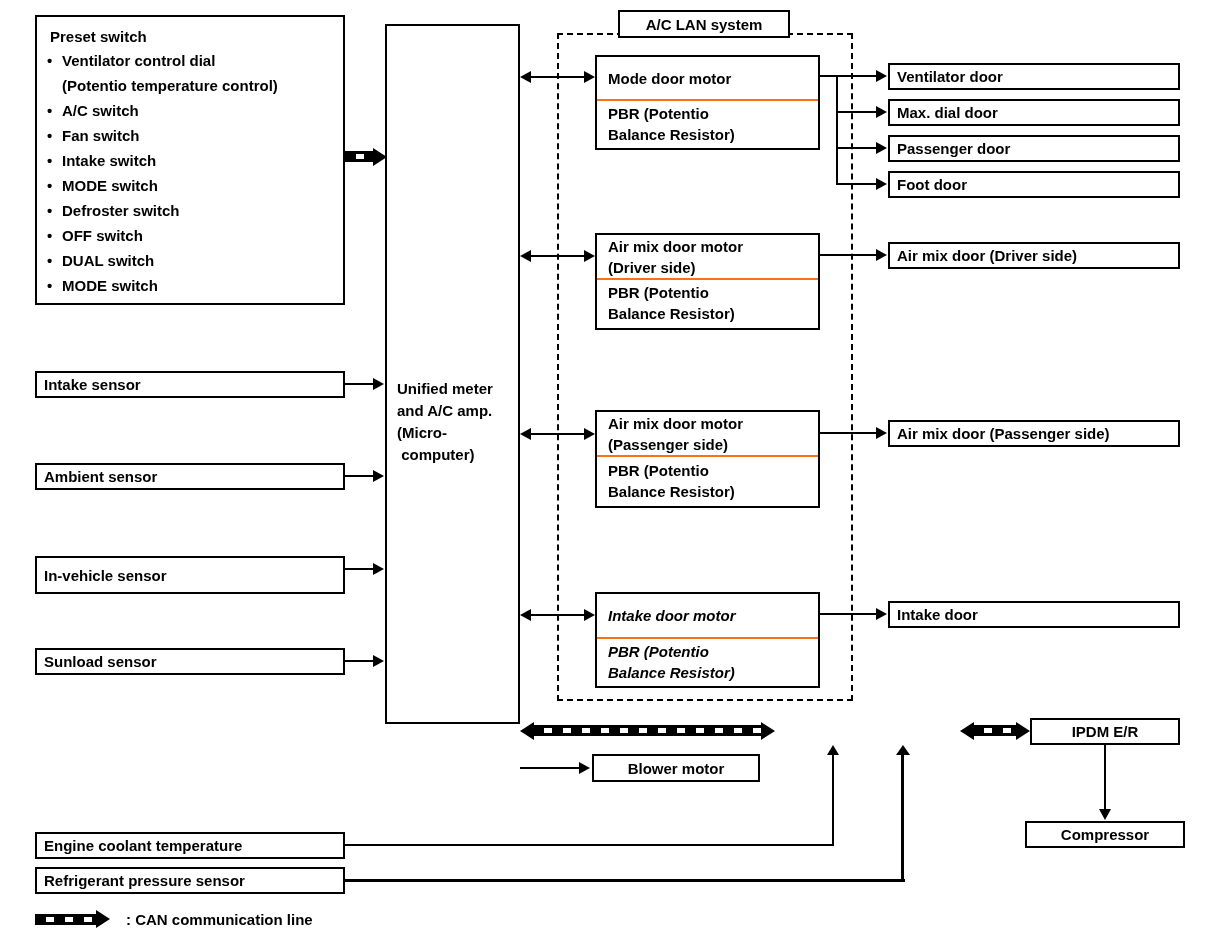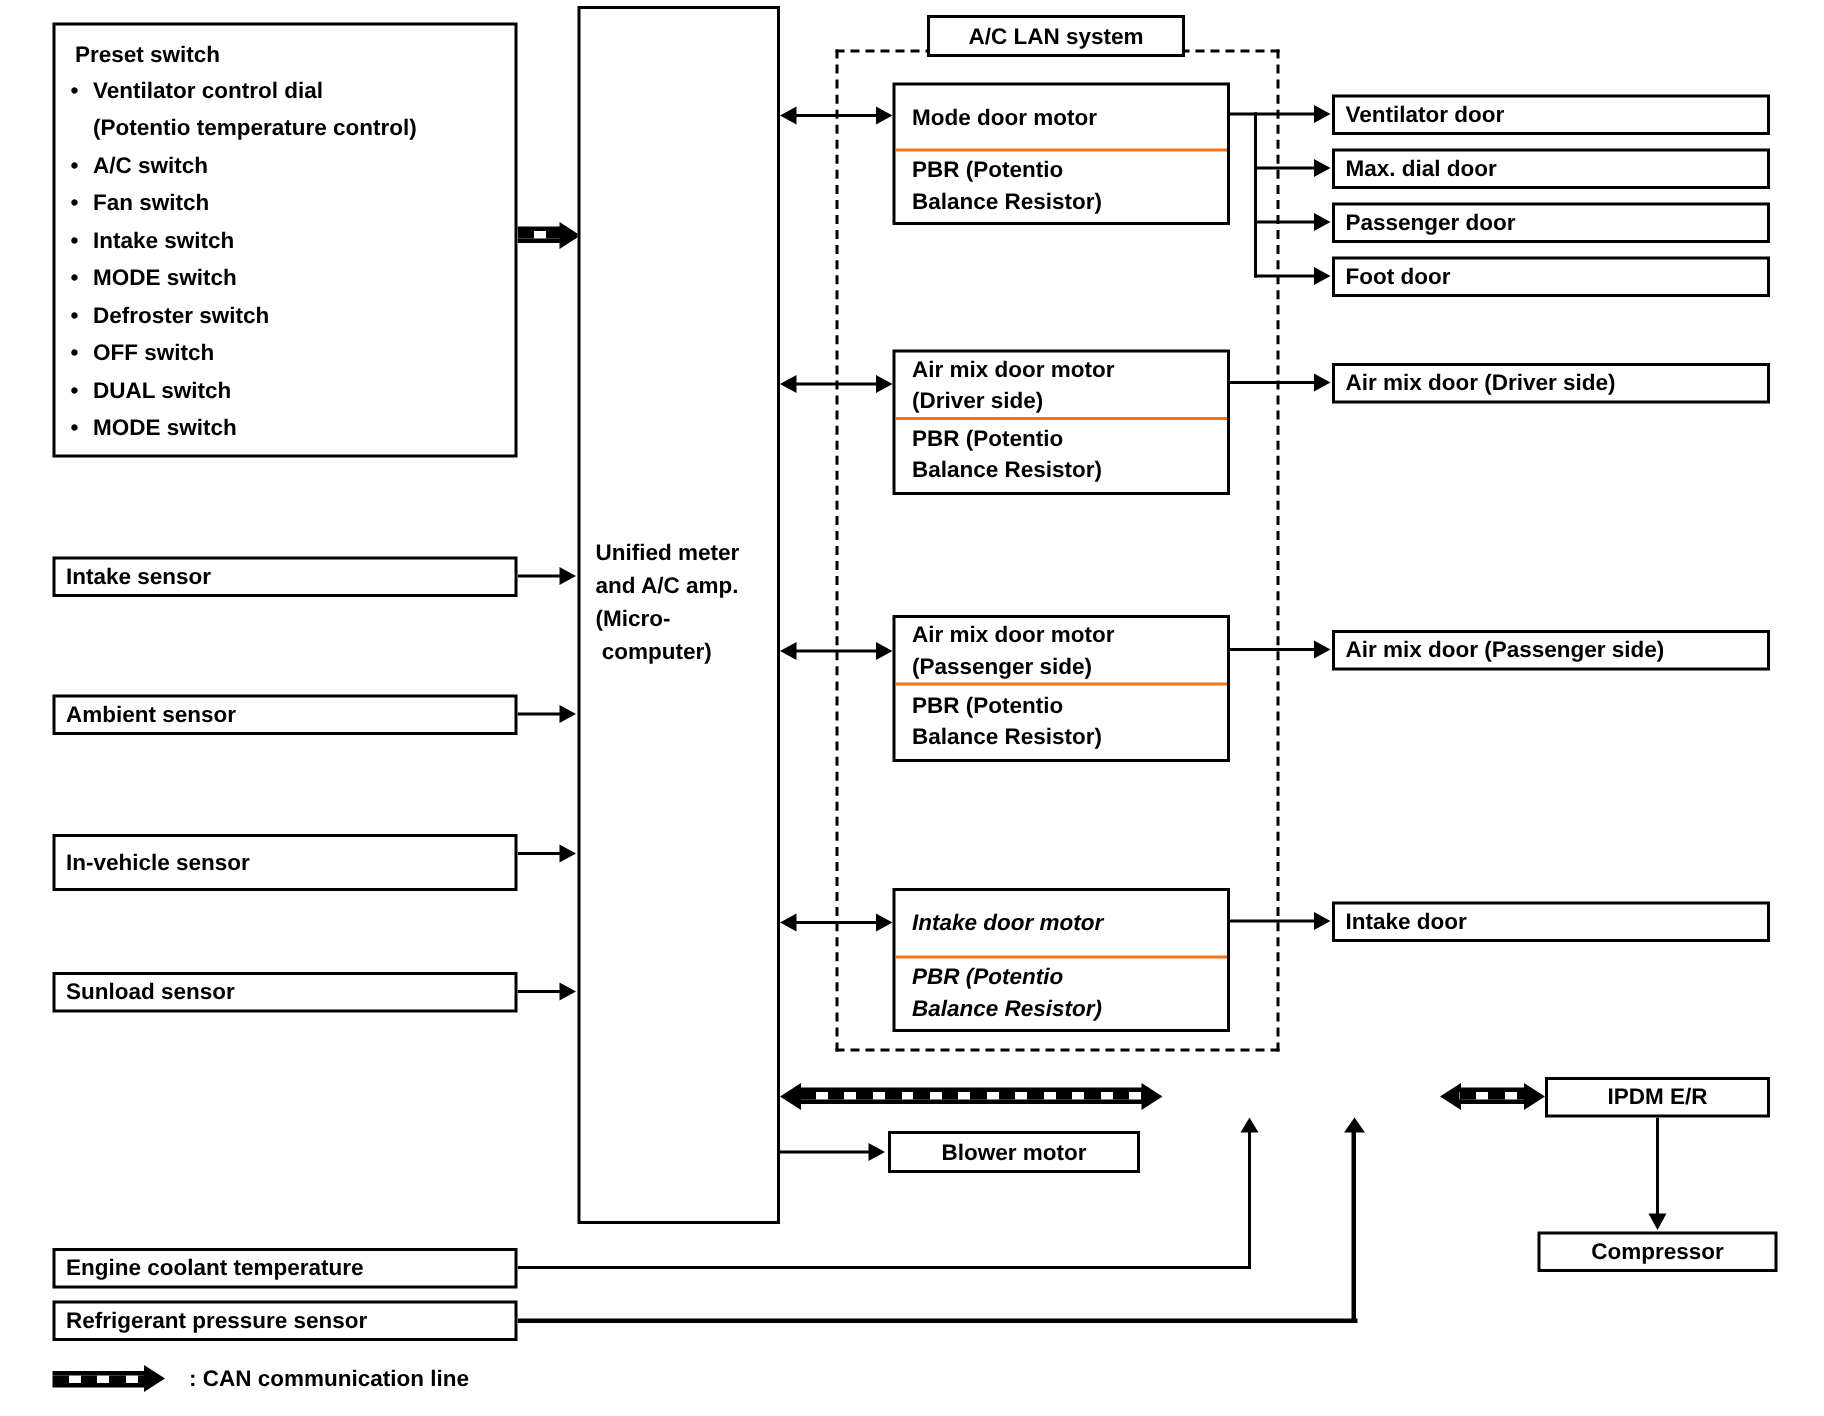--- a/index.html
+++ b/index.html
@@ -149,21 +149,21 @@
     <div class="li">
       <span class="blt">•</span>
       <span>DUAL switch</span>
     </div>
     <div class="li">
       <span class="blt">•</span>
       <span>MODE switch</span>
     </div>
   </div>
 
-  <div class="box" style="left:385px;top:4px;width:135px;height:812px;">
+  <div class="box" style="left:385px;top:24px;width:135px;height:700px;">
     <div class="amp-text prew">Unified meter
 and A/C amp.
 (Micro-
  computer)</div>
   </div>
 
   <div class="box flexc center" style="left:618px;top:10px;width:172px;height:28px;">
     <span>A/C LAN system</span>
   </div>
 

